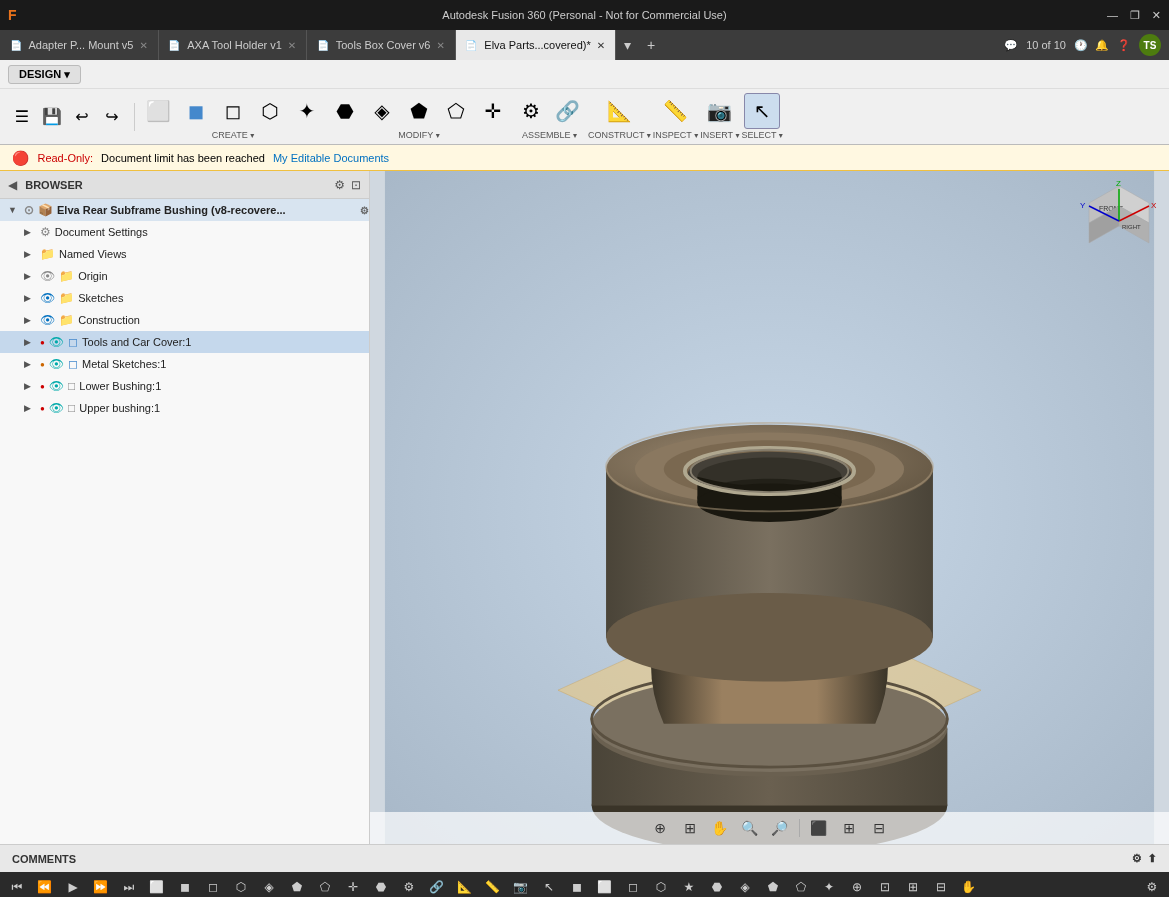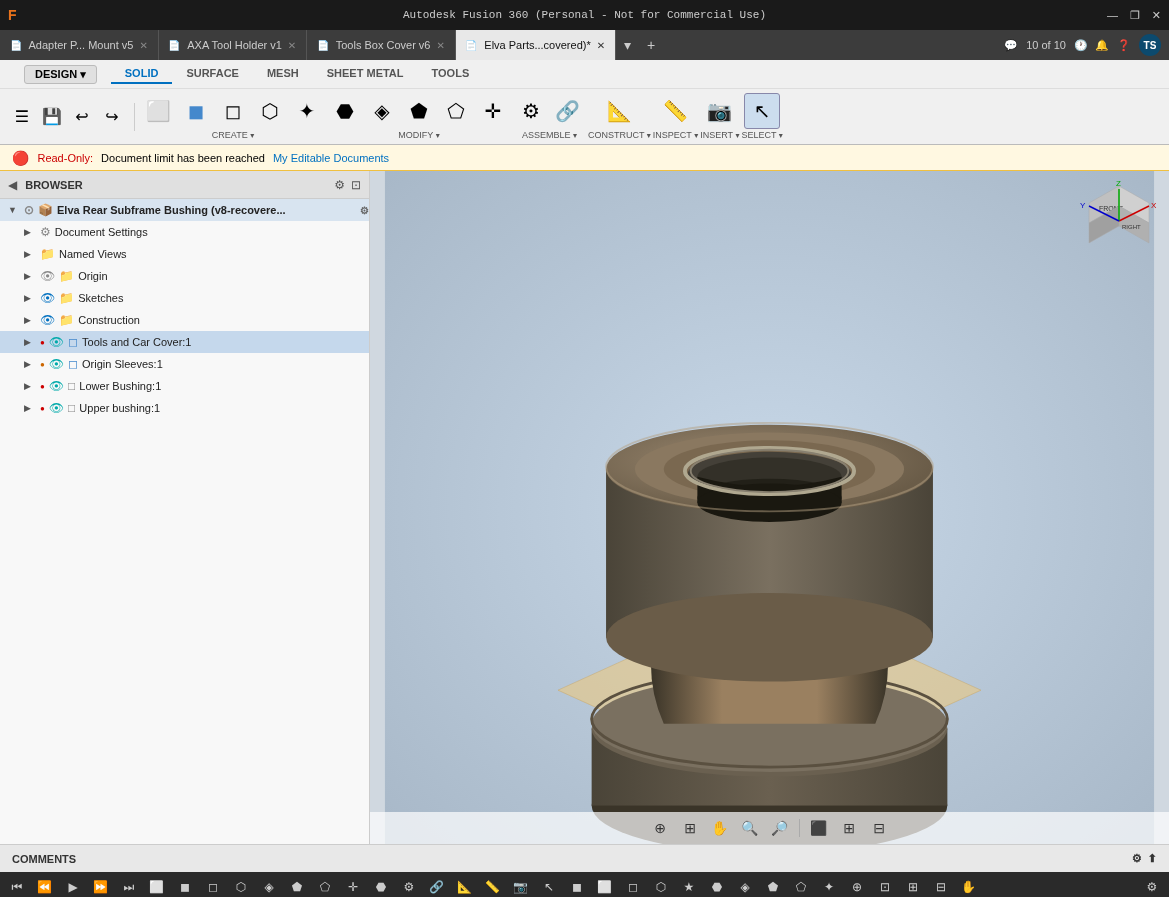--- a/index.html
+++ b/index.html
@@ -11,21 +11,21 @@
       color: #ccc;
       height: 30px;
       display: flex;
       align-items: center;
       padding: 0 8px;
       gap: 8px;
       font-size: 11px;
       position: relative;
     }
     #titlebar .app-icon { color: #e8721c; font-weight: bold; font-size: 14px; }
-    #titlebar .title { flex: 1; position: absolute; left: 50%; transform: translateX(-50%); font-family: Liberation Mono, monospace; }
+    #titlebar .title { flex: 1; position: absolute; left: 50%; transform: translateX(-50%); }
     #titlebar .win-controls { margin-left: auto; display: flex; gap: 12px; font-size: 11px; }
     #titlebar .win-controls span { cursor: pointer; color: #ccc; }
 
     
     #tabbar {
       background: #3c3c3c;
       height: 30px;
       display: flex;
       align-items: stretch;
       overflow: hidden;
@@ -59,21 +59,20 @@
     }
 
     
     #mode-row {
       display: flex;
       align-items: center;
       height: 28px;
       padding: 0 8px;
       gap: 4px;
       background: #f0f0f0;
-      margin-left: 16px;
     }
     .design-btn {
       background: #e0e0e0;
       border: 1px solid #bbb;
       border-radius: 3px;
       padding: 2px 10px;
       font-size: 11px;
       font-weight: bold;
       cursor: pointer;
       display: flex;
@@ -334,35 +333,28 @@
     <span class="close-tab">✕</span>
   </div>
   <span class="tab-add">▾</span>
   <span class="tab-add">+</span>
   <div class="tab-extras">
     <span>💬</span>
     <span>10 of 10</span>
     <span>🕐</span>
     <span>🔔</span>
     <span>❓</span>
-    <span style="background:#0c4a6e;color:white;border-radius:50%;width:22px;height:22px;display:flex;align-items:center;justify-content:center;font-size:10px;font-weight:bold;">TS</span>
+    <span style="background:#4d7c0f;color:white;border-radius:50%;width:22px;height:22px;display:flex;align-items:center;justify-content:center;font-size:10px;font-weight:bold;">TS</span>
   </div>
 </div>
 
 <div id="toolbar-area">
 
   <div id="mode-row">
     <button class="design-btn">DESIGN ▾</button>
-    <div class="mode-tabs">
-      <div class="mode-tab active">SOLID</div>
-      <div class="mode-tab">SURFACE</div>
-      <div class="mode-tab">MESH</div>
-      <div class="mode-tab">SHEET METAL</div>
-      <div class="mode-tab">TOOLS</div>
-    </div>
   </div>
 
   <div id="toolbar-icons">
 
     <div class="toolbar-group">
       <div class="toolbar-small-btn">☰</div>
       <div class="toolbar-small-btn">💾</div>
       <div class="toolbar-small-btn">↩</div>
       <div class="toolbar-small-btn">↪</div>
     </div>
@@ -525,21 +517,21 @@
       <span style="font-size:12px;color:#00aaaa;">👁</span>
       <span style="font-size:12px;color:#4488cc;">◻</span>
       <span>Tools and Car Cover:1</span>
     </div>
 
     <div class="tree-item" style="padding-left:24px;">
       <span class="expand-arrow">▶</span>
       <span style="font-size:8px;color:#cc6600;">●</span>
       <span style="font-size:12px;color:#00aaaa;">👁</span>
       <span style="font-size:12px;color:#4488cc;">◻</span>
-      <span>Origin Sleeves:1</span>
+      <span>Metal Sketches:1</span>
     </div>
 
     <div class="tree-item" style="padding-left:24px;">
       <span class="expand-arrow">▶</span>
       <span style="font-size:8px;color:#cc0000;">●</span>
       <span style="font-size:12px;color:#00aaaa;">👁</span>
       <span style="font-size:12px;color:#888;">□</span>
       <span>Lower Bushing:1</span>
     </div>
 

